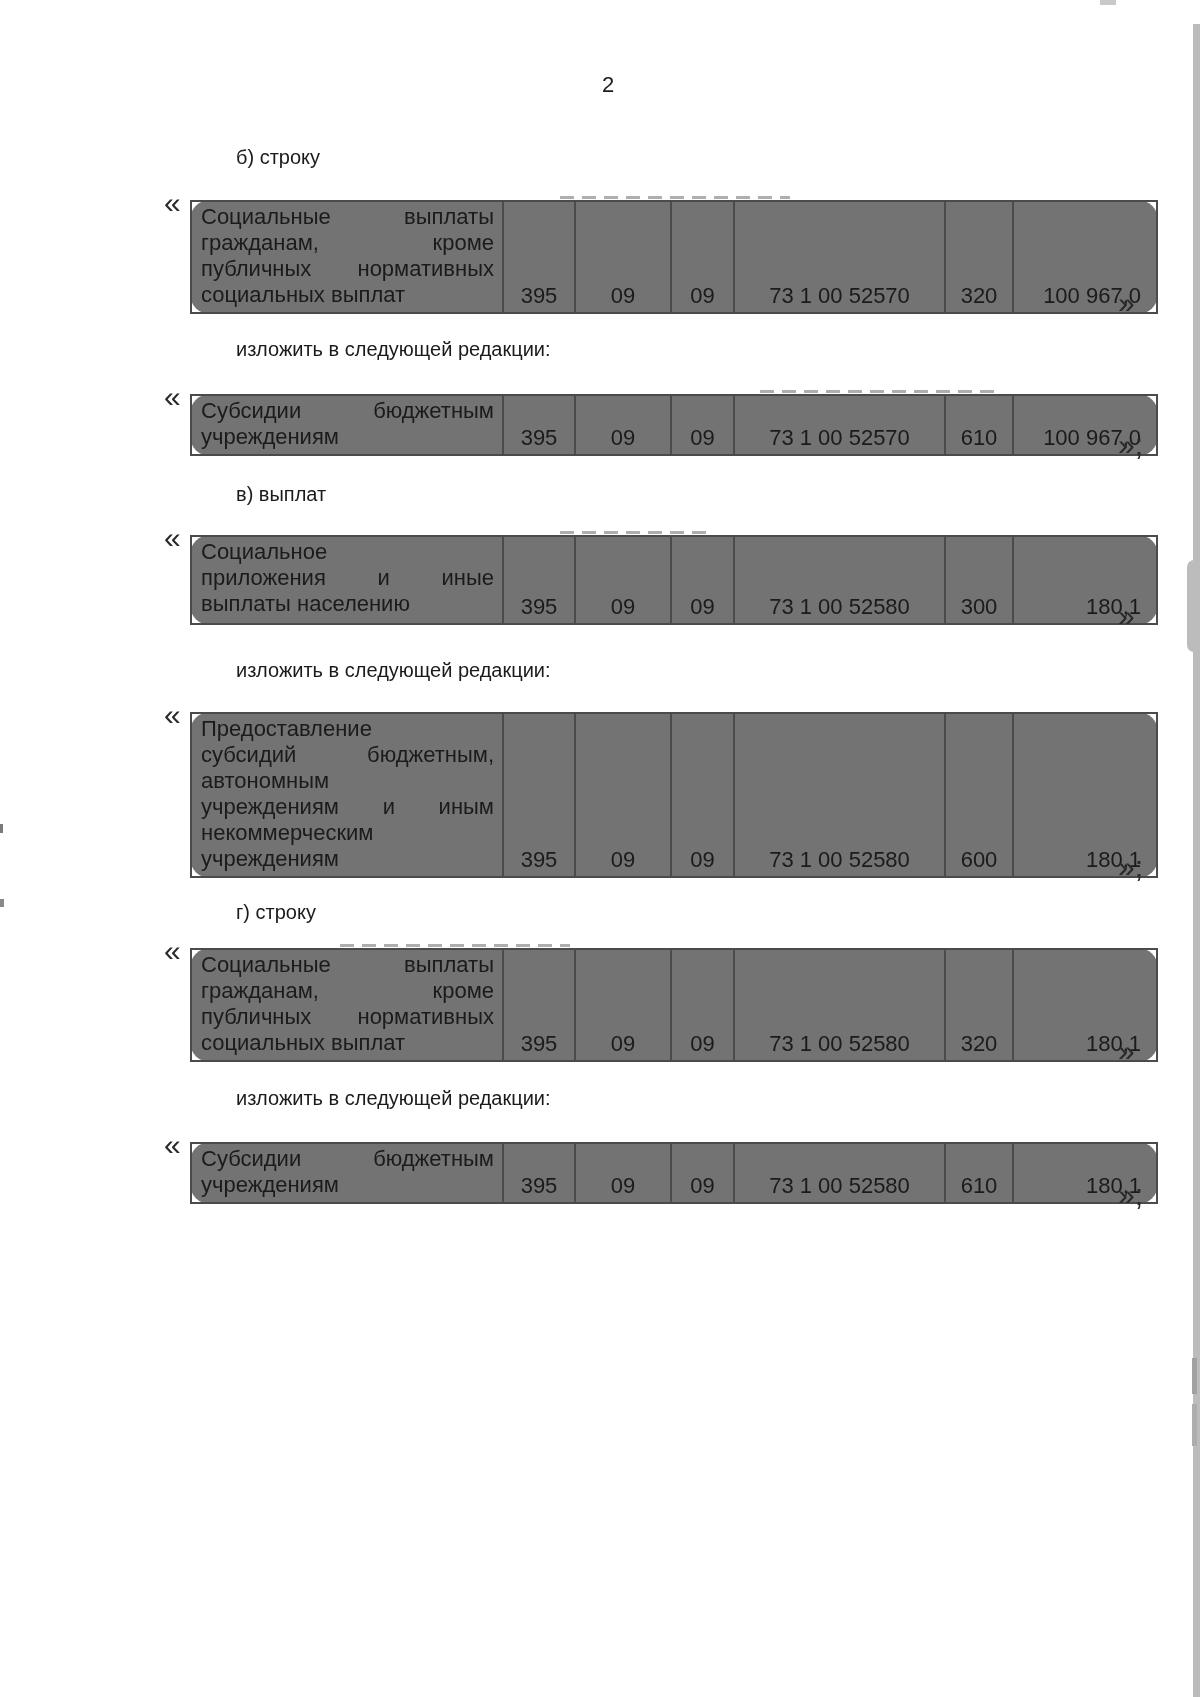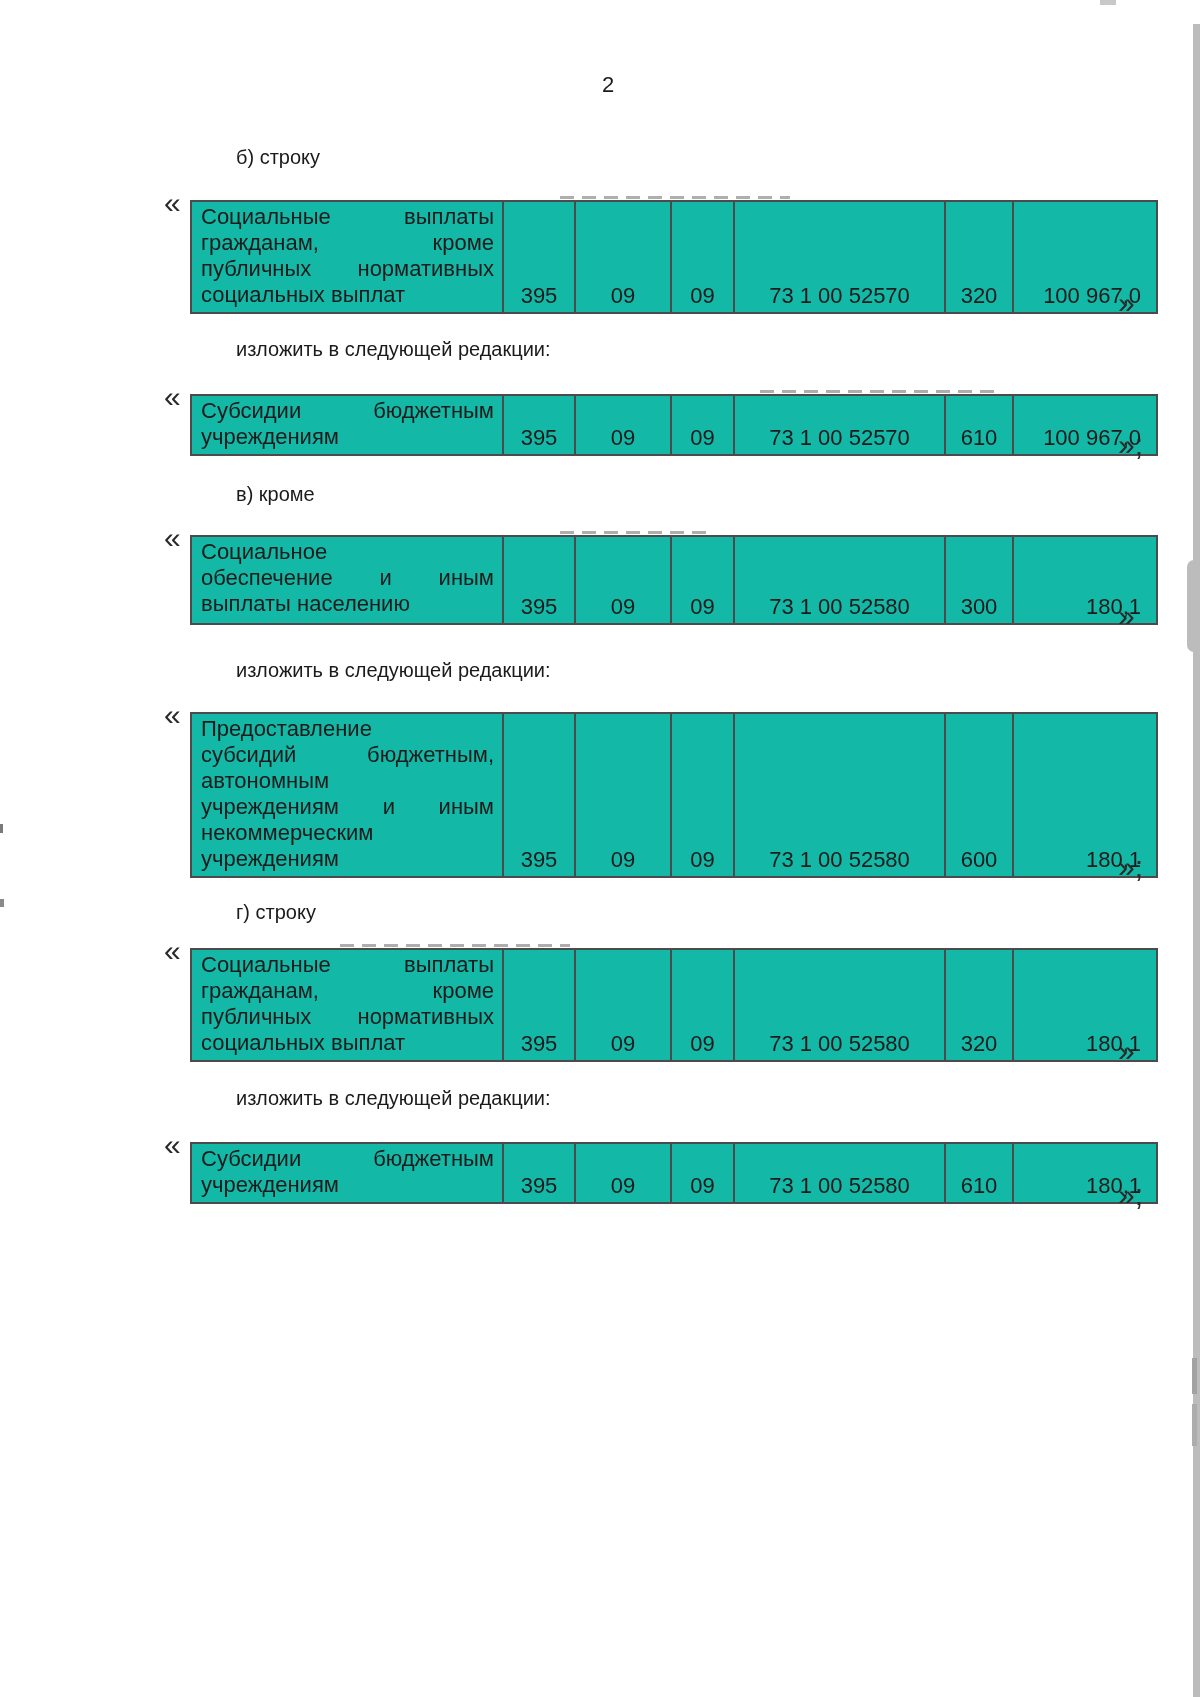--- a/index.html
+++ b/index.html
@@ -31,21 +31,21 @@
     position: absolute; left: 0; top: -14px;
     font-size: 30px; color: #2a2a2a;
   }
   .close-quote {
     position: absolute; left: 954px; bottom: -10px;
     font-size: 30px; color: #2a2a2a;
   }
   .doc-table {
     position: absolute; left: 26px; top: 0;
     display: table; table-layout: fixed; border-collapse: collapse;
-    width: 920px; background: #14b8a6;
+    width: 920px; background: #737373; border-radius: 20px;
   }
   .doc-row { display: table-row; }
   .cell {
     display: table-cell;
     border: 2px solid #4b4b4b;
     font-size: 22px;
     overflow: hidden;
   }
   .cell.c-name {
     width: 293px; vertical-align: top;
@@ -122,29 +122,29 @@
         <div class="cell num c-rz">09</div>
         <div class="cell num c-pr">09</div>
         <div class="cell num c-csr">73 1 00 52570</div>
         <div class="cell num c-vr">610</div>
         <div class="cell num c-sum">100 967,0</div>
       </div>
     </div>
     <span class="close-quote">»;</span>
   </div>
 
-  <div class="abs heading" style="top:481px">в) кроме</div>
+  <div class="abs heading" style="top:481px">в) выплат</div>
 
   <div class="abs table-block" style="top:535px; height:88px">
     <span class="open-quote">«</span>
     <div class="doc-table" style="height:88px">
       <div class="doc-row">
         <div class="cell c-name">
             <div class="line">Социальное</div>
-            <div class="line">обеспечение и иным</div>
+            <div class="line">приложения и иные</div>
             <div class="line">выплаты населению</div>
           </div>
         <div class="cell num c-grbs">395</div>
         <div class="cell num c-rz">09</div>
         <div class="cell num c-pr">09</div>
         <div class="cell num c-csr">73 1 00 52580</div>
         <div class="cell num c-vr">300</div>
         <div class="cell num c-sum">180,1</div>
       </div>
     </div>

